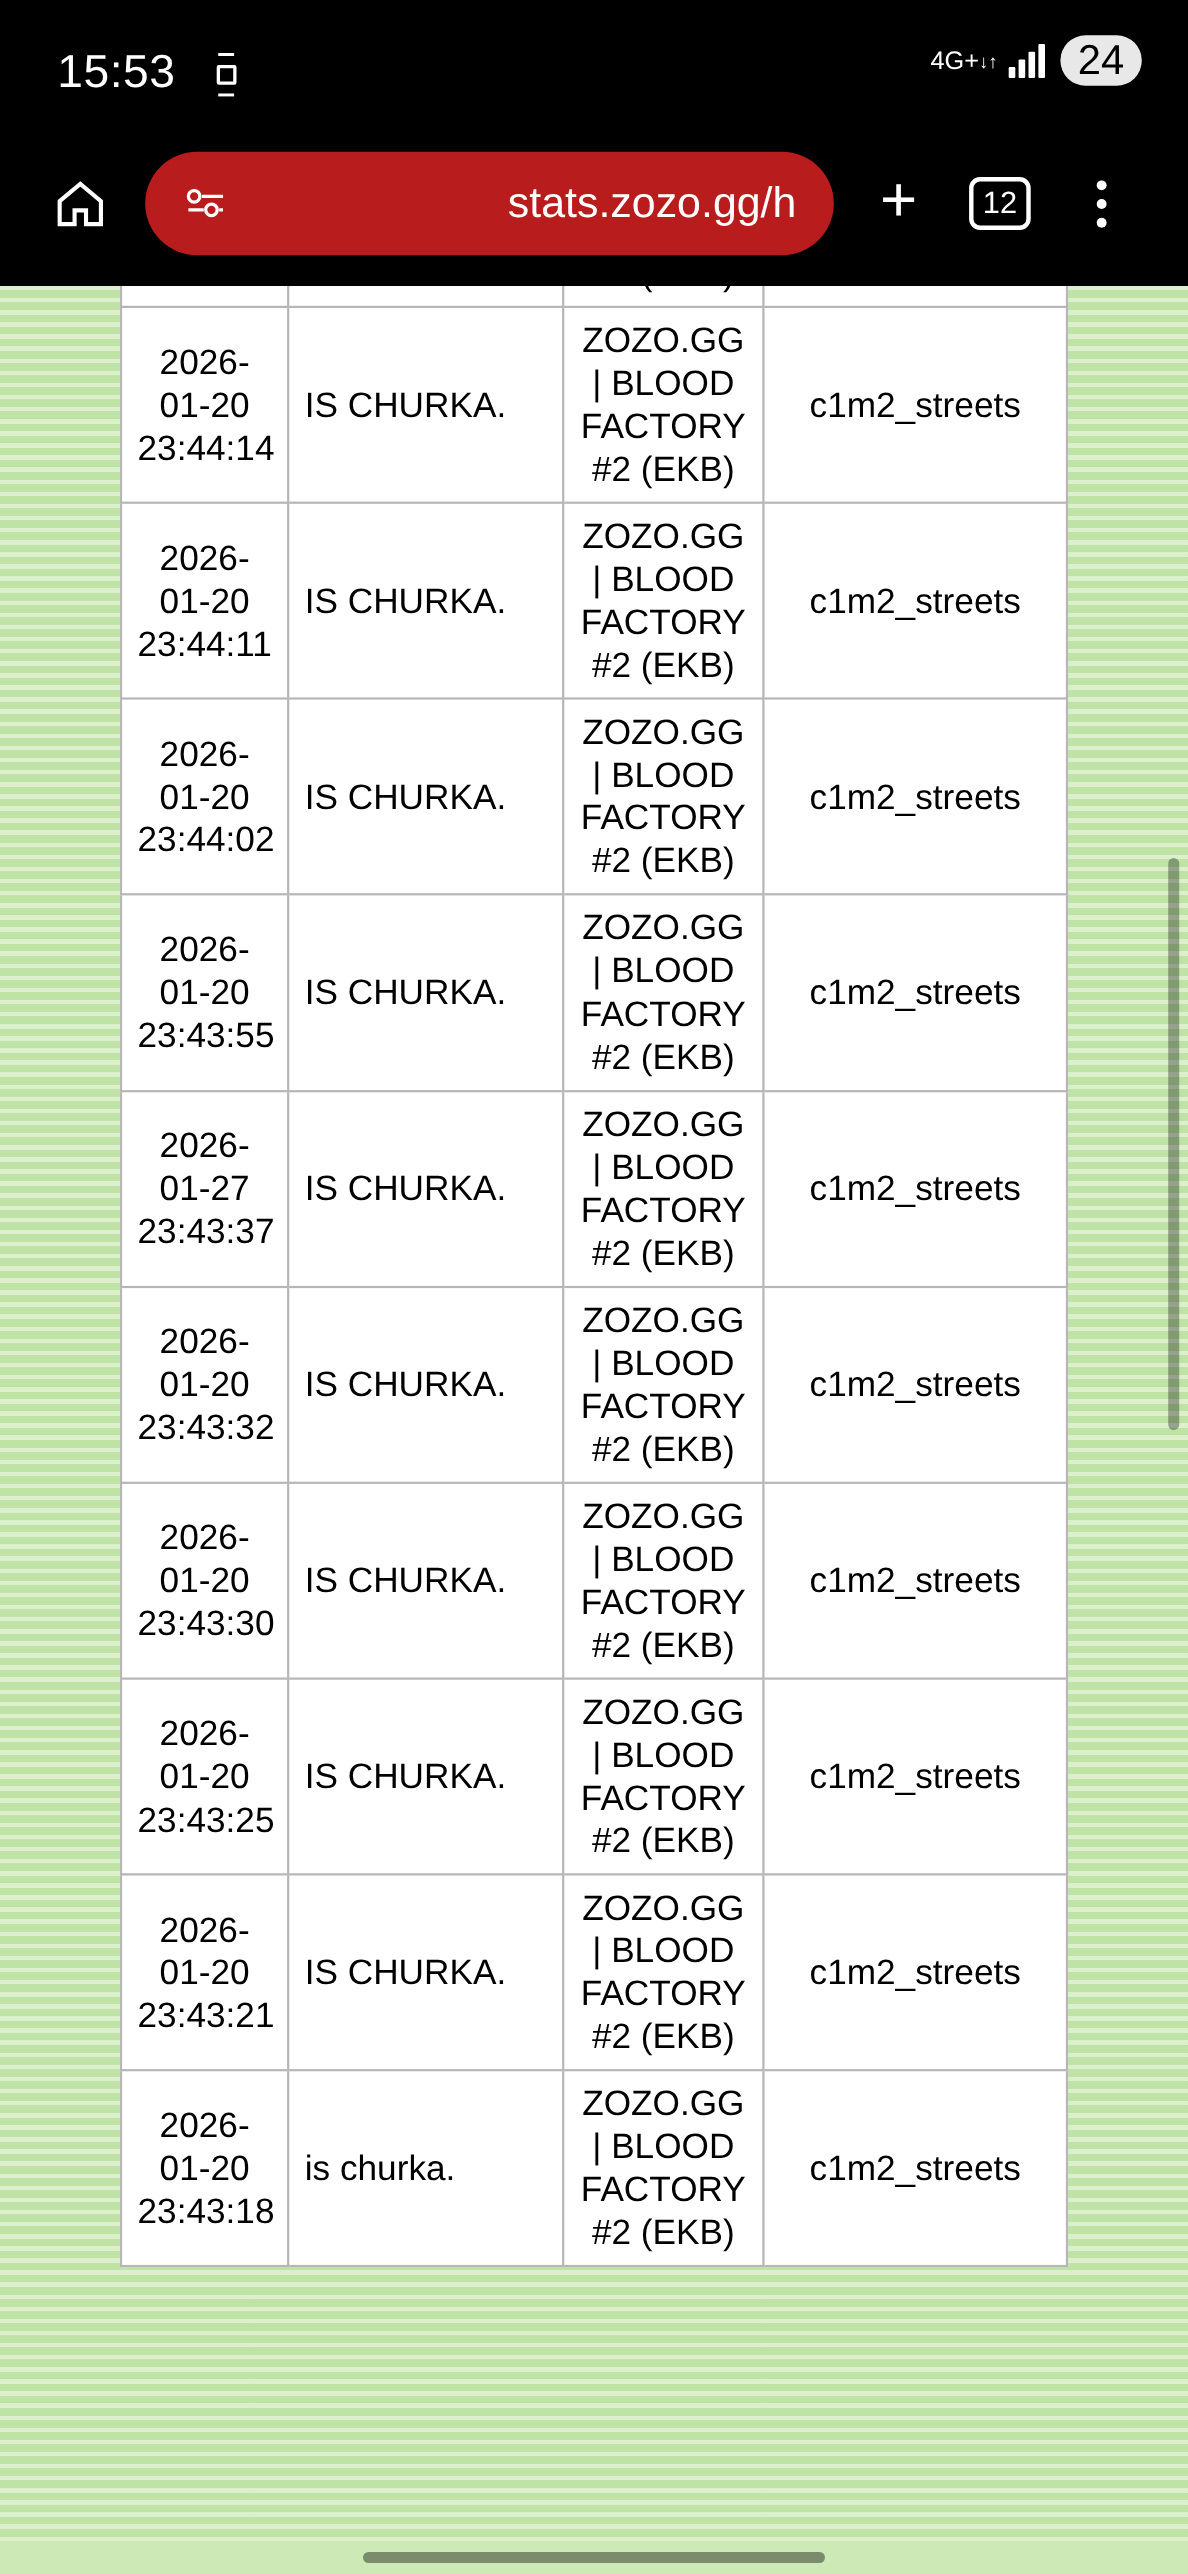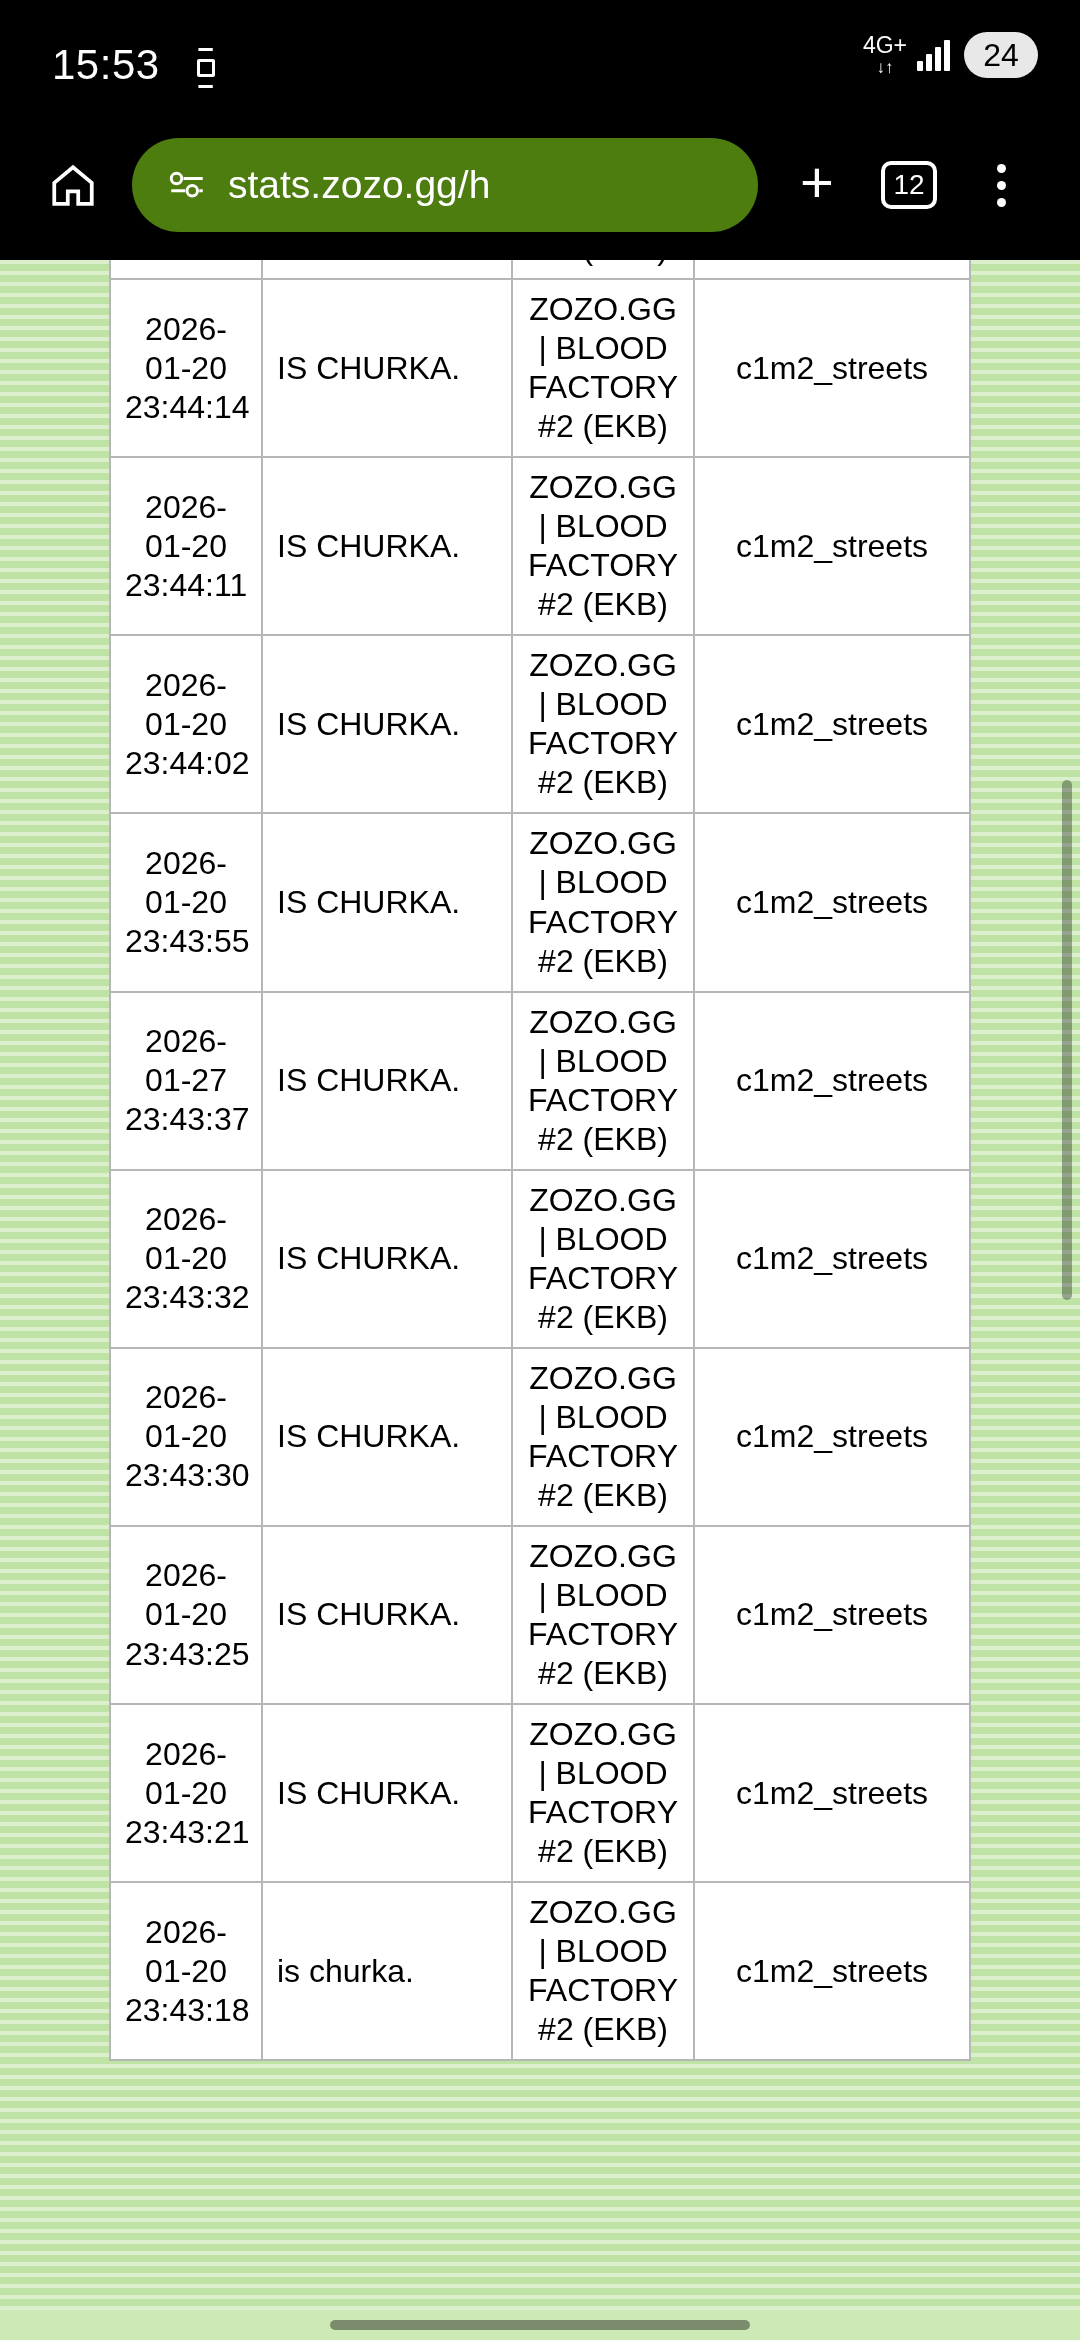--- a/index.html
+++ b/index.html
@@ -54,21 +54,21 @@
     border-radius: 2px;
     border-width: 3px;
   }
   .status-right {
     display: flex;
     align-items: center;
     gap: 14px;
   }
   .net-type {
     display: flex;
-    flex-direction: column;
+    flex-direction: row;
     align-items: center;
     line-height: 1;
     font-size: 21px;
     margin-right: -4px;
   }
   .net-type .g { font-size: 23px; font-weight: 500; }
   .net-type .arrows { font-size: 17px; margin-top: 2px; }
   .signal {
     display: flex;
     align-items: flex-end;
@@ -79,21 +79,21 @@
   .signal i:nth-child(1) { height: 10px; }
   .signal i:nth-child(2) { height: 17px; }
   .signal i:nth-child(3) { height: 24px; }
   .signal i:nth-child(4) { height: 31px; }
   .battery {
     min-width: 74px;
     height: 46px;
     border-radius: 23px;
     background: #e8e8e8;
     color: #000;
-    font-size: 32px;
+    font-size: 38px;
     display: flex;
     align-items: center;
     justify-content: center;
     font-weight: 500;
   }
 
   
   .toolbar {
     height: 150px;
     background: #000;
@@ -108,28 +108,29 @@
     display: flex;
     align-items: center;
     justify-content: center;
     flex: 0 0 auto;
   }
   .home-icon { width: 50px; height: 46px; position: relative; }
   .home-icon svg { width: 50px; height: 46px; }
   .omnibox {
     flex: 1 1 auto;
     height: 94px;
-    background: #4d7c0f;
+    background: #b91c1c;
     border-radius: 47px;
     display: flex;
     align-items: center;
     padding: 0 34px;
     gap: 20px;
     margin: 0 10px;
     overflow: hidden;
+    justify-content: space-between;
   }
   .perm-icon { width: 42px; height: 34px; flex: 0 0 auto; }
   .url-text {
     color: #fff;
     font-size: 39px;
     white-space: nowrap;
     overflow: hidden;
   }
   .plus-icon {
     font-size: 58px;

